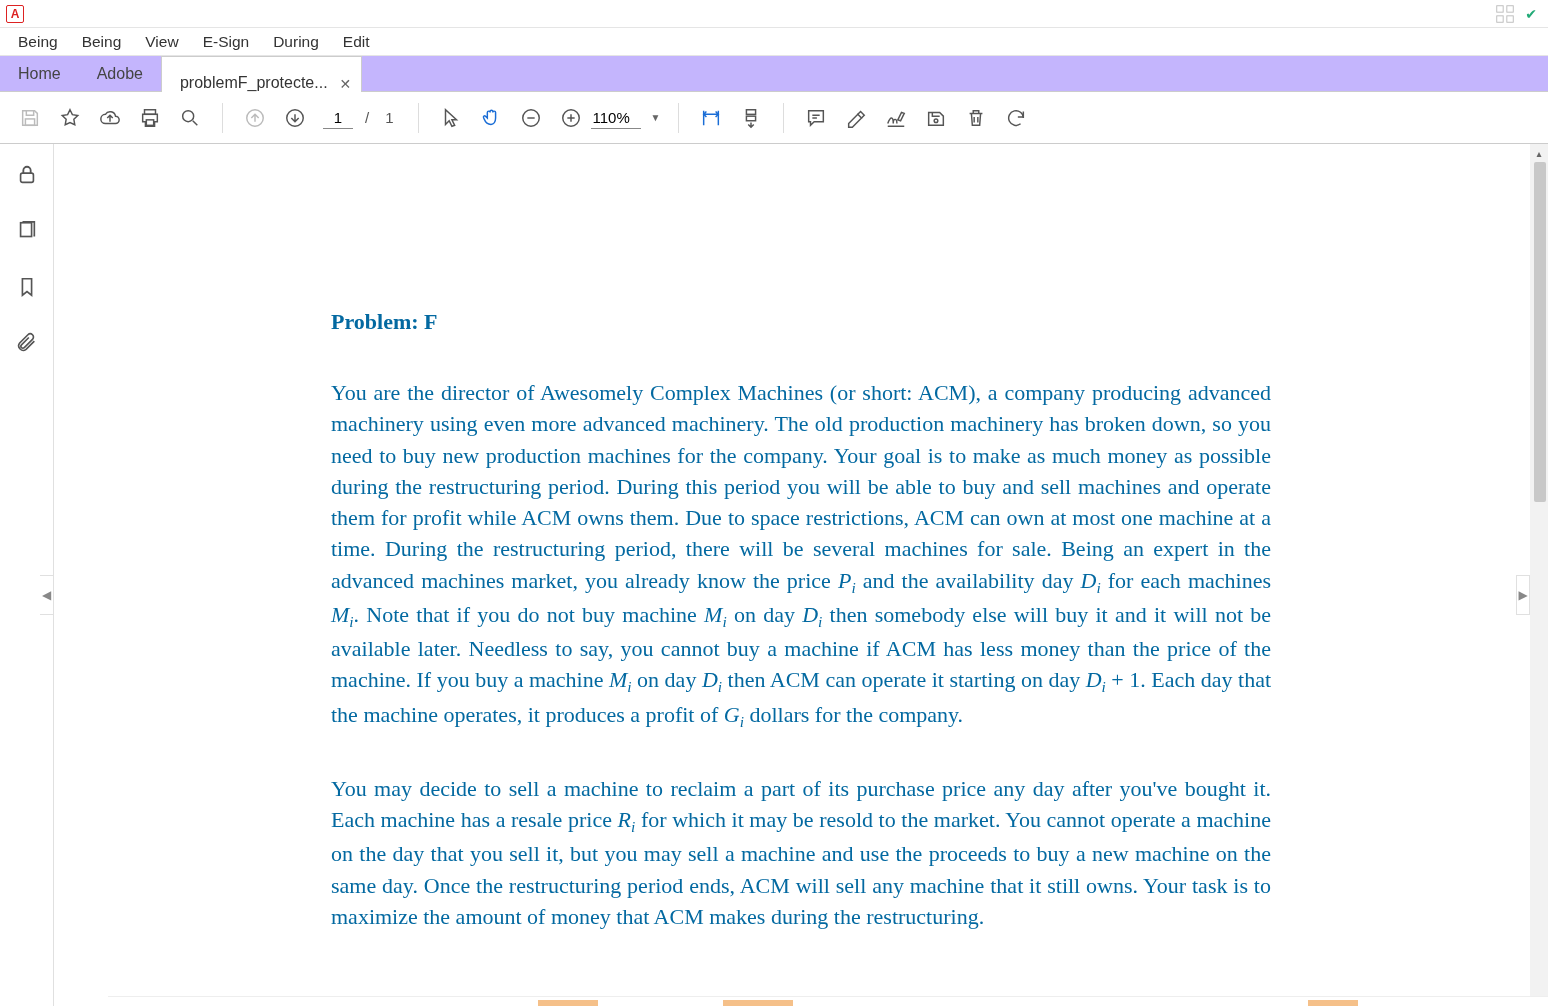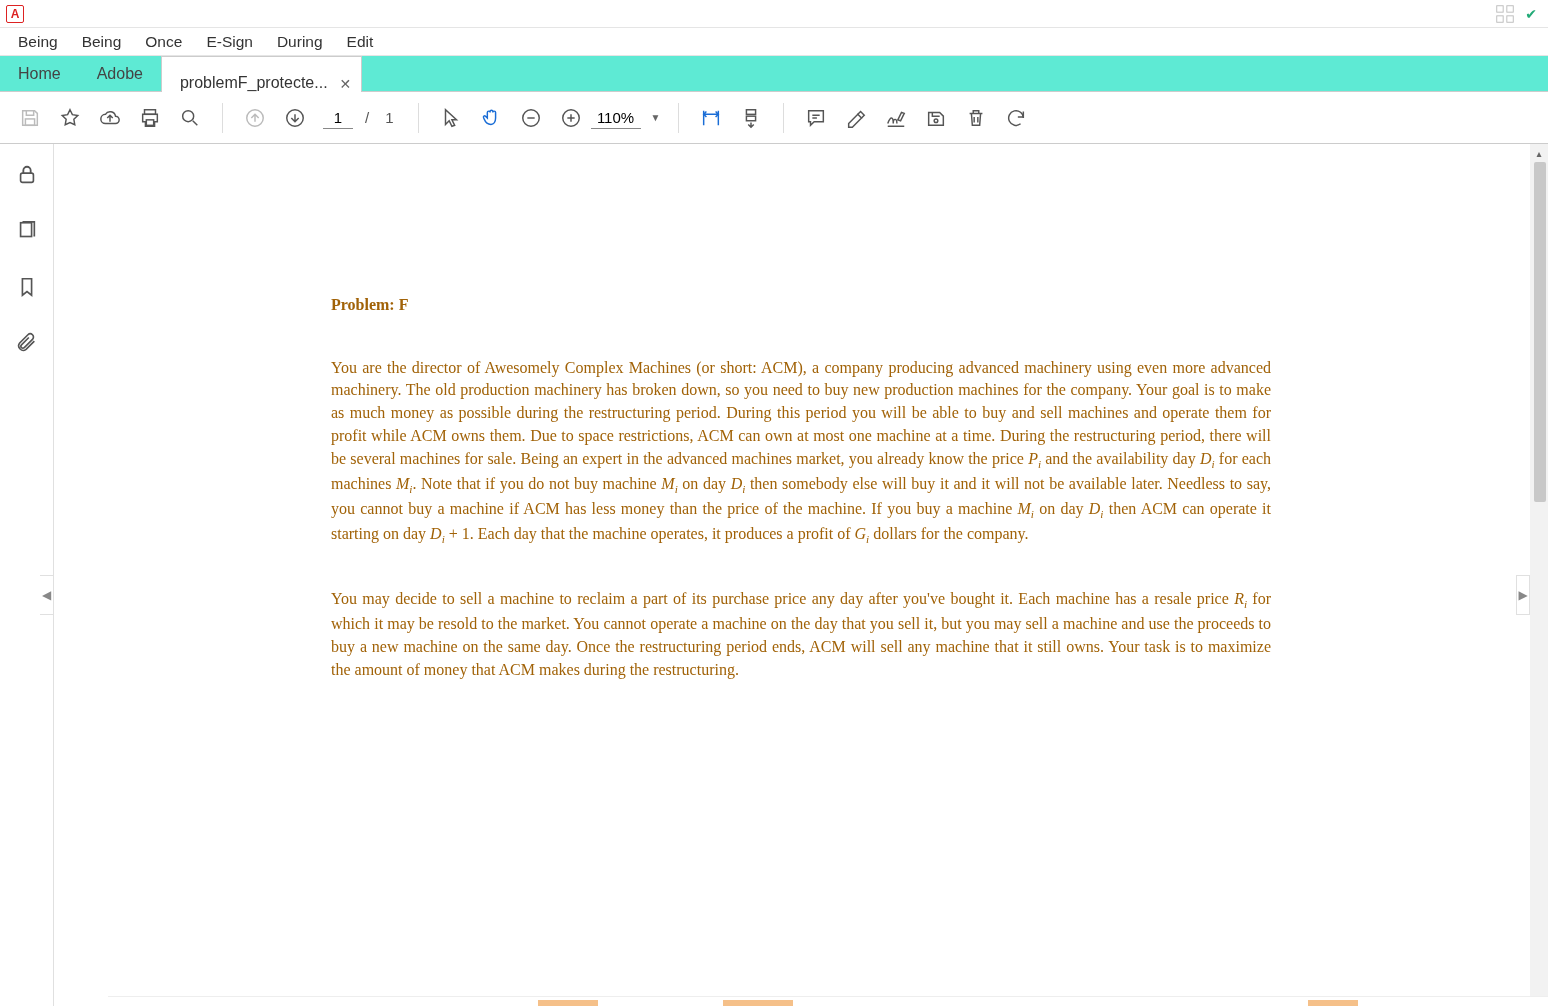--- a/index.html
+++ b/index.html
@@ -11,54 +11,54 @@
   .titlebar-text { font-size: 13.5px; color: #333; }
   .titlebar-spacer { flex: 1; }
   .winbtns { display:flex; gap:4px; align-items:center; }
   .winbtn { width:22px; height:18px; display:flex; align-items:center; justify-content:center; color:#999; }
   
   
   .menubar { height: 28px; display: flex; align-items: center; padding: 0 8px; gap: 4px; border-bottom: 1px solid #e5e5e5; font-size:15.5px; }
   .menubar .menu-item { padding: 2px 10px; cursor: default; color:#333; }
   
   
-  .tabbar { height: 36px; display: flex; align-items: stretch; background: #5eead4; border-bottom: 1px solid #ccc; font-size:16px; }
+  .tabbar { height: 36px; display: flex; align-items: stretch; background: #c4b5fd; border-bottom: 1px solid #ccc; font-size:16px; }
   .tabbar .hometab, .tabbar .toolstab { padding: 0 18px; display:flex; align-items:center; cursor:default; color:#444; }
   .tabbar .doctab { background:#fff; border-top:1px solid #ccc; border-left:1px solid #ccc; border-right:1px solid #ccc; margin-bottom:-1px; display:flex; align-items:flex-end; padding: 0 10px 0 18px; gap:12px; }
   .tabbar .doctab .close { color:#666; font-size:14px; }
   
   
   .toolbar { height: 52px; display:flex; align-items:center; padding: 0 10px; border-bottom: 1px solid #ccc; }
   .tbtn { width: 40px; height: 40px; display:flex; align-items:center; justify-content:center; color:#555; cursor:default; }
   .tbtn svg { width:22px; height:22px; stroke:#555; fill:none; stroke-width:1.6; }
   .tbtn.blue svg { stroke:#1a6dd6; }
   .tbtn.light svg { stroke:#bbb; }
   .tsep { width:1px; height:30px; background:#ddd; margin: 0 12px; }
   .page-nav { display:flex; align-items:center; gap:8px; margin: 0 8px; }
   .page-input { width:30px; text-align:center; border:none; border-bottom:1px solid #888; font-size:15px; padding:2px 0;}
   .page-total { font-size:15px; color:#555; padding:0 4px;}
   .zoom-group { display:flex; align-items:center; gap:4px; }
-  .zoom-input { width:50px; border:none; border-bottom:1px solid #888; font-size:15px; text-align:center; padding:2px 2px;}
+  .zoom-input { width:50px; border:none; border-bottom:1px solid #888; font-size:15px; text-align:left; padding:2px 2px;}
   .zoom-caret { color:#666; font-size:10px; padding:0 6px; }
   
   
   .main { position:absolute; top:144px; bottom:0; left:0; right:0; display:flex; }
   .leftrail { width:54px; background:#fff; border-right:1px solid #e0e0e0; display:flex; flex-direction:column; align-items:center; padding-top:18px; gap:30px; position:relative;}
   .leftrail .railbtn { width:26px; height:26px; color:#555; display:flex; align-items:center; justify-content:center;}
   .leftrail .railbtn svg { width:22px; height:22px; stroke:#555; fill:none; stroke-width:1.8;}
   .leftrail .rail-toggle { position:absolute; top:50%; right:-1px; width:14px; height:40px; display:flex; align-items:center; justify-content:center; color:#888; font-size:12px; border:1px solid #e0e0e0; border-left:none; background:#fff;}
   
   .docwrap { flex:1; position:relative; background:#fff; }
   .scrolltrack { position:absolute; right:0; top:0; bottom:0; width:18px; background:#f2f2f2; }
   .scrollthumb { position:absolute; right:2px; top:18px; width:12px; height:340px; background:#c8c8c8; border-radius:2px; }
   .scrollup, .scrolldown { position:absolute; right:0; width:18px; height:18px; display:flex; align-items:center; justify-content:center; color:#666; font-size:10px; background:#f2f2f2;}
   .scrollup { top:0; } .scrolldown { bottom:0; }
   .rightrail-toggle { position:absolute; top:50%; right:18px; width:14px; height:40px; display:flex; align-items:center; justify-content:center; color:#888; font-size:12px; border:1px solid #e0e0e0; background:#fff;}
   
-  .page { position:absolute; left:50%; transform:translateX(-50%); top:0; width:1100px; padding: 150px 80px 40px 80px; font-family: "Times New Roman", Times, serif; font-size:16px; color:#a16207; line-height:1.42;}
+  .page { position:absolute; left:50%; transform:translateX(-50%); top:12px; width:1100px; padding: 150px 80px 40px 80px; font-family: "Times New Roman", Times, serif; font-size:22px; color:#0369a1; line-height:1.42;}
   .page .heading { font-weight:bold; margin-bottom:4px; }
   .page p { text-align:justify; margin-bottom:30px;margin-top:40px; }
   .mi { font-style:italic; }
   .sub { font-style:italic; font-size:0.7em; vertical-align:sub; }
   
   .bottombar { position:absolute; bottom:0; left:54px; right:0; height:10px; background:#fff; border-top:1px solid #eee; }
   .bb-seg { position:absolute; bottom:0; height:6px; background:#f5c089;}
 </style>
 </head>
 <body>
@@ -75,21 +75,21 @@
           <rect x="14" y="14" width="7" height="7" fill="none" stroke="#bbb"></rect>
         </svg>
       </div>
     <div class="winbtn" style="color:#2a7;">✔</div>
   </div>
 </div>
 
 <div class="menubar">
   <div class="menu-item">Being</div>
   <div class="menu-item">Being</div>
-  <div class="menu-item">Once</div>
+  <div class="menu-item">View</div>
   <div class="menu-item">E-Sign</div>
   <div class="menu-item">During</div>
   <div class="menu-item">Edit</div>
 </div>
 
 <div class="tabbar">
   <div class="hometab">Home</div>
   <div class="toolstab">Adobe</div>
   <div class="doctab">
     <span>problemF_protecte...</span>

